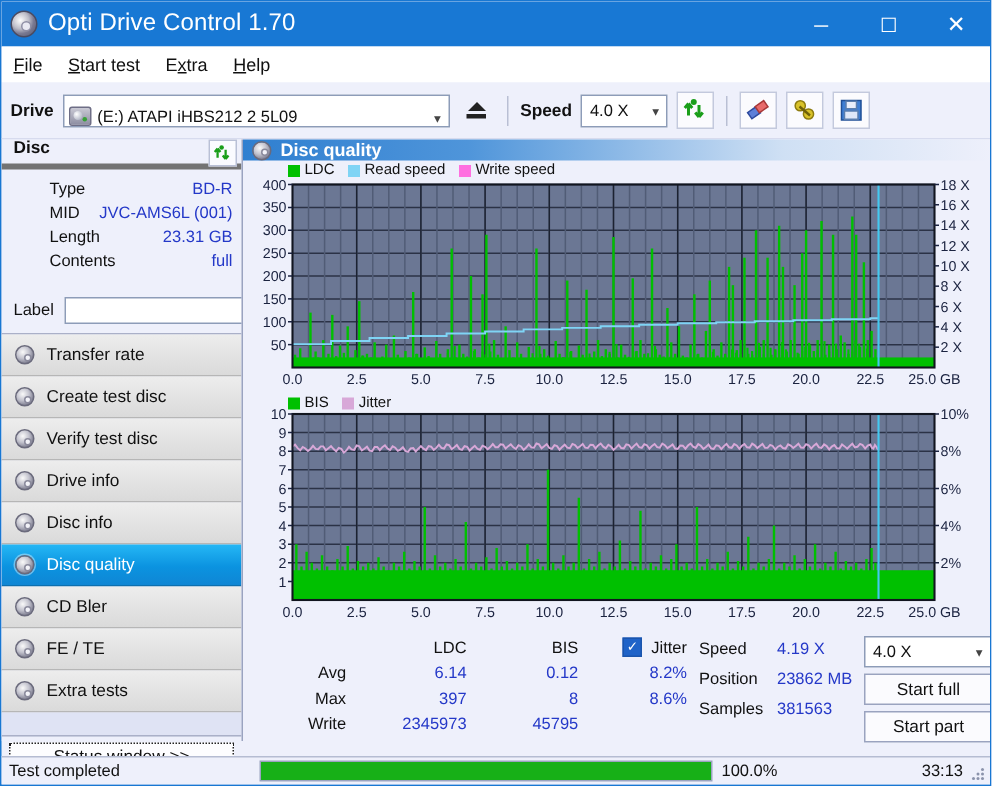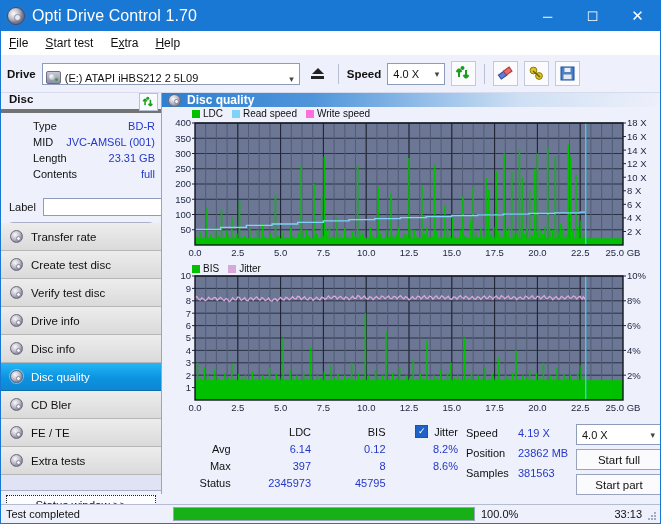--- a/index.html
+++ b/index.html
@@ -148,21 +148,21 @@
   .cd-glyph {
     width: 14px; height: 14px; border-radius: 50%;
     background: radial-gradient(circle at 40% 35%, #f4f0a8 0%, #d9d05a 45%, #a79a27 100%);
     border: 1px solid #8d8322; position: relative;
   }
   .cd-glyph::after {
     content: ""; position: absolute; left: 5px; top: 5px;
     width: 4px; height: 4px; border-radius: 50%; background: #fbfbe8; border: 1px solid #9a9030;
   }
 
-  .navlist { margin-top: 4px; border-top: 1px solid #aab0c8; border-radius: 13px; }
+  .navlist { margin-top: 4px; border-top: 1px solid #aab0c8; }
   .navitem {
     height: 28px; display: flex; align-items: center;
     padding-left: 8px;
     background: linear-gradient(#ededed, #dadada);
     border-bottom: 1px solid #b6b6b6;
     font-size: 11.5px; color: #111;
   }
   .navitem.active {
     background: linear-gradient(#25b7f5, #0b93e0 55%, #0f86d4);
     color: #fff;
@@ -1498,21 +1498,21 @@
             <span class="st-c2">0.12</span>
             <span class="st-c3">8.2%</span>
           </div>
           <div class="st-row">
             <span class="st-k">Max</span>
             <span class="st-c1">397</span>
             <span class="st-c2">8</span>
             <span class="st-c3">8.6%</span>
           </div>
           <div class="st-row">
-            <span class="st-k">Status</span>
+            <span class="st-k">Write</span>
             <span class="st-c1">2345973</span>
             <span class="st-c2">45795</span>
             <span class="st-c3"></span>
           </div>
         </div>
 
         <div class="stats-right">
           <div class="sr-labels">
             <div class="sr-row">
               <span class="sr-k">Speed</span>

